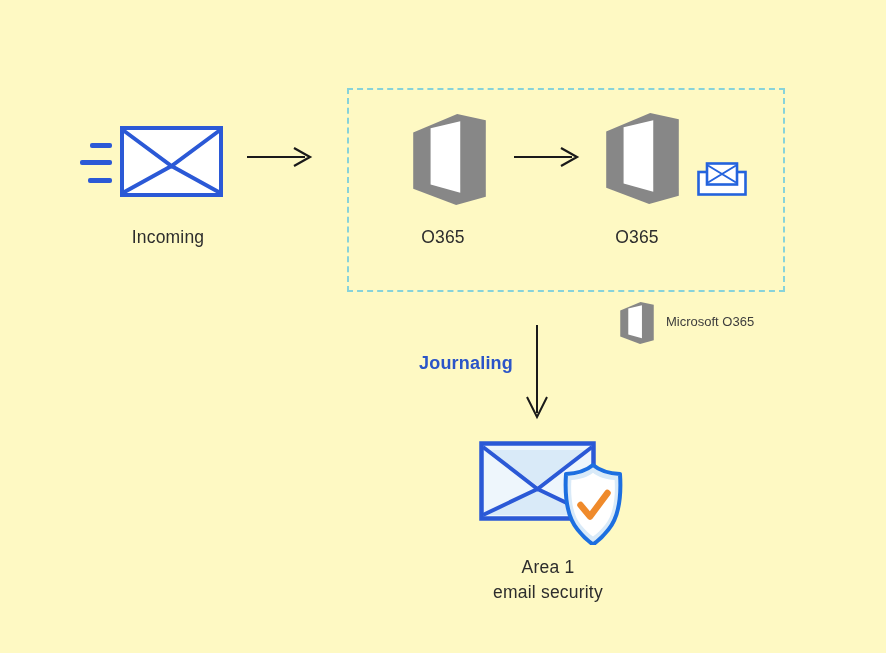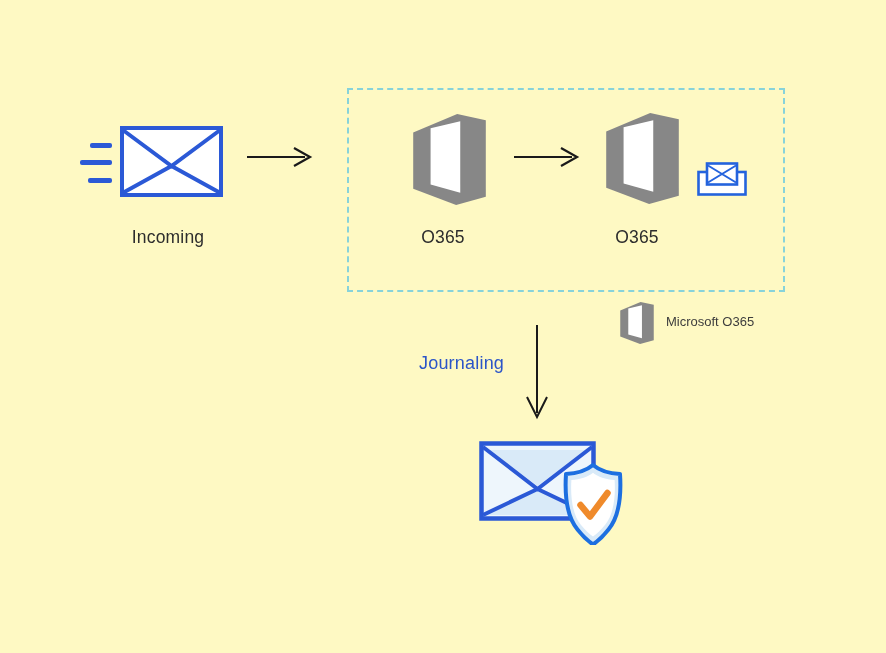--- a/index.html
+++ b/index.html
@@ -18,21 +18,21 @@
   }
   #zone{
     position:absolute;left:347px;top:88px;width:434px;height:200px;
     border:2px dashed var(--zone-teal,#87d3da);background:transparent;
   }
   #legend-text{
     position:absolute;left:666px;top:314px;font-size:13px;
     color:var(--legend-text,#3d3d3d);
   }
   #journaling-label{
-    position:absolute;left:419px;top:353px;font-size:18px;font-weight:400;
+    position:absolute;left:419px;top:353px;font-size:18px;font-weight:700;
     color:var(--journaling-blue,#2b55c8);letter-spacing:.2px;
   }
 </style>
 </head>
 <body>
 
 <div id="canvas">
 
   <div class="speed-line" style="left:90px;top:143px;width:22px;"></div>
   <div class="speed-line" style="left:80px;top:160px;width:32px;"></div>
@@ -98,15 +98,17 @@
     <polygon points="8,74 109,74 58.5,48" style="fill:var(--light-fill,#d9eaf8)"></polygon>
     <path d="M4 6 L58.5 48 L113 6" fill="none" style="stroke:var(--accent-blue,#2b59d6)" stroke-width="4"></path>
     <path d="M4 74 L58.5 48 M113 74 L58.5 48" fill="none" style="stroke:var(--accent-blue,#2b59d6)" stroke-width="4"></path>
     <g transform="translate(82,22)">
       <path d="M32 2 C38 7 48 10.5 59 11 C60.5 34 57 55 47.5 66.5 C42 73.5 37 78 32 81.5 C27 78 22 73.5 16.5 66.5 C7 55 3.5 34 5 11 C16 10.5 26 7 32 2 Z" style="fill:var(--light-fill,#d9eaf8);stroke:var(--shield-blue,#1d6fe0)" stroke-width="4" stroke-linejoin="round"></path>
       <path d="M32 2 C38 7 48 10.5 59 11 C60.5 34 57 55 47.5 66.5 C42 73.5 37 78 32 81.5 C27 78 22 73.5 16.5 66.5 C7 55 3.5 34 5 11 C16 10.5 26 7 32 2 Z" transform="translate(6.4,8.2) scale(0.8)" fill="#ffffff"></path>
       <path d="M19.5 42 L29 53.5 L46.5 30" fill="none" style="stroke:var(--check-orange,#ef8a2b)" stroke-width="6.5" stroke-linecap="round" stroke-linejoin="round"></path>
     </g>
   </svg>
   <div class="node-label abs" style="left:458px;top:555px;width:180px;line-height:25px;">
+    <div>Area 1</div>
+    <div>email security</div>
   </div>
 
 </div>
 
 </body></html>

